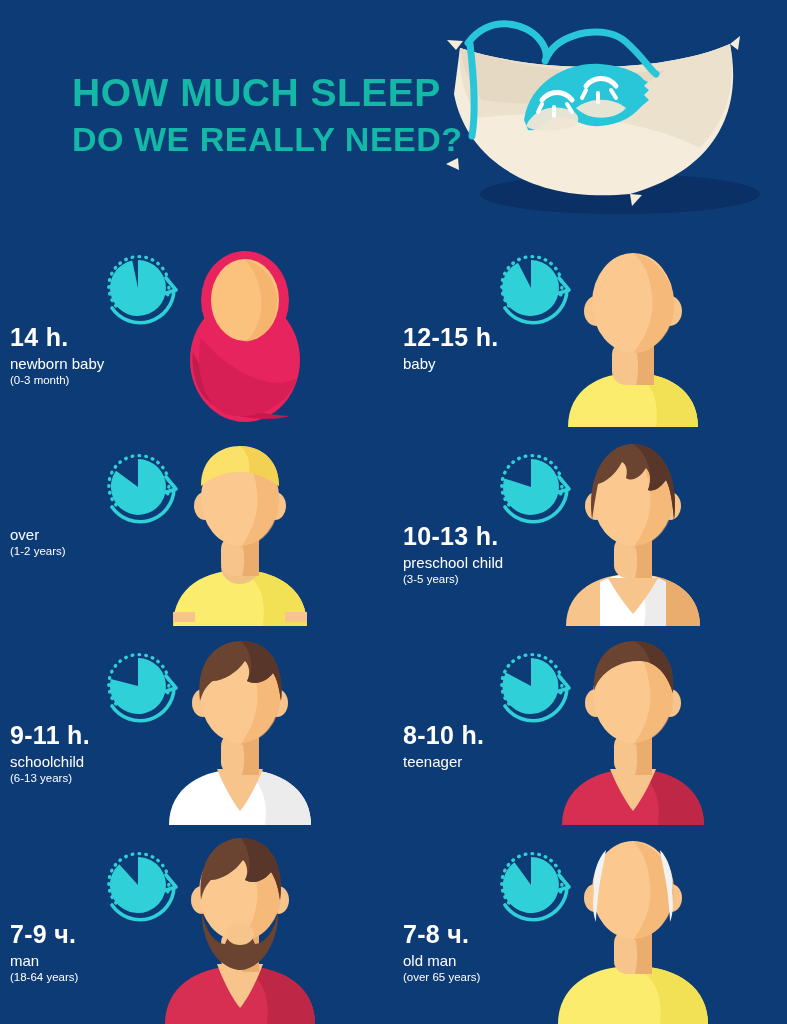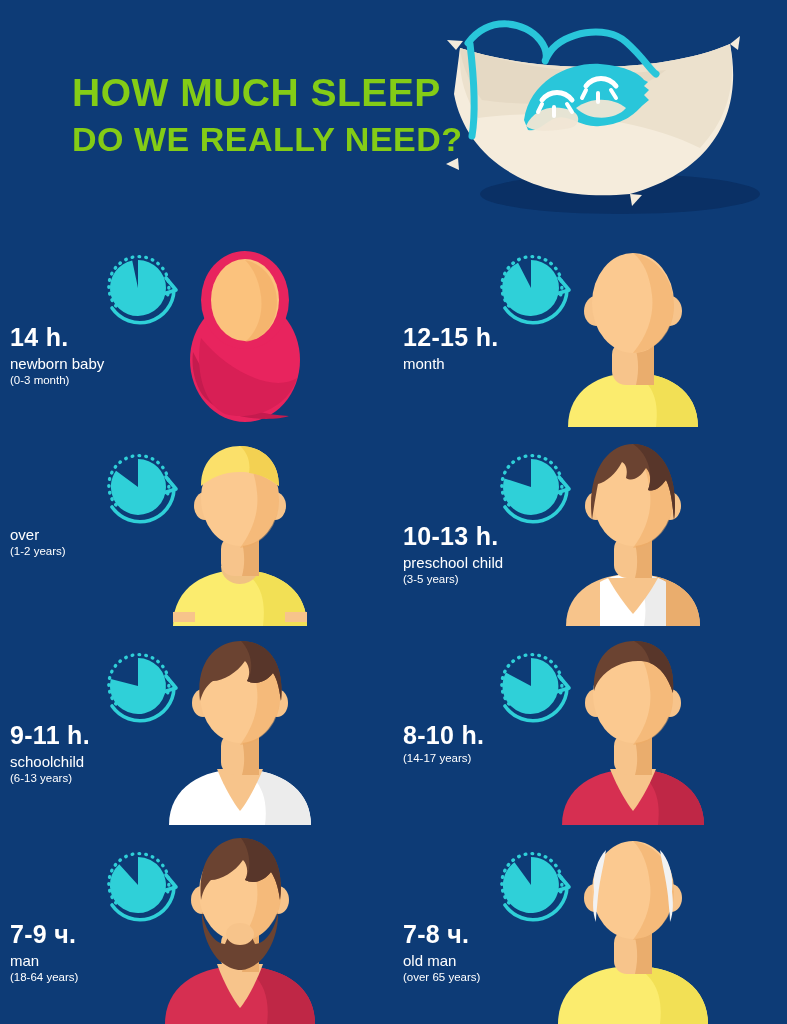--- a/index.html
+++ b/index.html
@@ -14,21 +14,21 @@
     width:787px; height:1024px;
     background:#0d3b76;
   }
 
   
   #header { position:absolute; left:0; top:0; width:787px; height:230px; }
   #title-block {
     position:absolute; left:72px; top:72px; width:400px;
   }
   .title-line {
-    color:#84cc16;
+    color:#14b8a6;
     font-weight:bold;
     letter-spacing:0.5px;
     line-height:1.06;
     white-space:nowrap;
   }
   #title-line-1 { font-size:39px; }
   #title-line-2 { font-size:34px; margin-top:8px; }
 
   #pillow-art { position:absolute; left:430px; top:8px; width:357px; height:210px; }
 
@@ -167,21 +167,21 @@
               <g fill="none" stroke="#2fd0d8" stroke-width="3.4" stroke-linecap="round" stroke-dasharray="0.6 6.2">
                 <path d="M18 56 A 30 30 0 1 1 69 47"></path>
               </g>
               <path d="M40 38 L 40 10 A 28 28 0 1 1 40 66 A 28 28 0 0 1 27 12.8 Z" fill="#2fd0d8"></path>
               <path d="M14 58 A 34 34 0 0 0 76 40" fill="none" stroke="#2fd0d8" stroke-width="3.6" stroke-linecap="round"></path>
               <path d="M68 28 L 78 40 L 65 44" fill="none" stroke="#2fd0d8" stroke-width="3.6" stroke-linecap="round" stroke-linejoin="round"></path>
             </svg>
           </div>
           <div class="label-block">
             <div class="hours">12-15 h.</div>
-            <div class="who">month</div>
+            <div class="who">baby</div>
           </div>
           <div class="figure-wrap">
             <svg width="170" height="190" viewBox="0 0 170 190" xmlns="http://www.w3.org/2000/svg">
               <path d="M20 190 C 20 152, 52 136, 85 136 C 118 136, 150 152, 150 190 Z" fill="#fbec6e"></path>
               <path d="M85 136 C 118 136, 150 152, 150 190 L 108 190 C 112 160, 102 144, 85 136 Z" fill="#f2e055"></path>
               <rect x="64" y="104" width="42" height="44" rx="14" fill="#f7c48b"></rect>
               <path d="M85 104 h21 v44 h-18 C 92 132, 90 116, 85 104 Z" fill="#eaad6d"></path>
               <ellipse cx="48" cy="74" rx="12" ry="15" fill="#f7c48b"></ellipse>
               <ellipse cx="122" cy="74" rx="12" ry="15" fill="#f7c48b"></ellipse>
               <ellipse cx="85" cy="66" rx="41" ry="50" fill="#fbc990"></ellipse>
@@ -320,21 +320,21 @@
               <g fill="none" stroke="#2fd0d8" stroke-width="3.4" stroke-linecap="round" stroke-dasharray="0.6 6.2">
                 <path d="M18 56 A 30 30 0 1 1 69 47"></path>
               </g>
               <path d="M40 38 L 40 10 A 28 28 0 1 1 14.8 24.6 Z" fill="#2fd0d8"></path>
               <path d="M14 58 A 34 34 0 0 0 76 40" fill="none" stroke="#2fd0d8" stroke-width="3.6" stroke-linecap="round"></path>
               <path d="M68 28 L 78 40 L 65 44" fill="none" stroke="#2fd0d8" stroke-width="3.6" stroke-linecap="round" stroke-linejoin="round"></path>
             </svg>
           </div>
           <div class="label-block">
             <div class="hours">8-10 h.</div>
-            <div class="age">(14-17  years)</div>
+            <div class="who">teenager</div>
           </div>
           <div class="figure-wrap">
             <svg width="170" height="190" viewBox="0 0 170 190" xmlns="http://www.w3.org/2000/svg">
               <path d="M14 190 C 14 152, 48 134, 85 134 C 122 134, 156 152, 156 190 Z" fill="#d62f51"></path>
               <path d="M85 134 C 122 134, 156 152, 156 190 L 110 190 C 114 160, 103 142, 85 134 Z" fill="#bf2746"></path>
               <path d="M62 134 C 70 154, 80 170, 85 176 C 90 170, 100 154, 108 134 Z" fill="#f7c48b"></path>
               <rect x="66" y="98" width="38" height="42" rx="13" fill="#f7c48b"></rect>
               <path d="M85 98 h19 v42 h-17 C 91 126, 89 110, 85 98 Z" fill="#eaad6d"></path>
               <ellipse cx="48" cy="68" rx="11" ry="14" fill="#f7c48b"></ellipse>
               <ellipse cx="122" cy="68" rx="11" ry="14" fill="#f7c48b"></ellipse>

